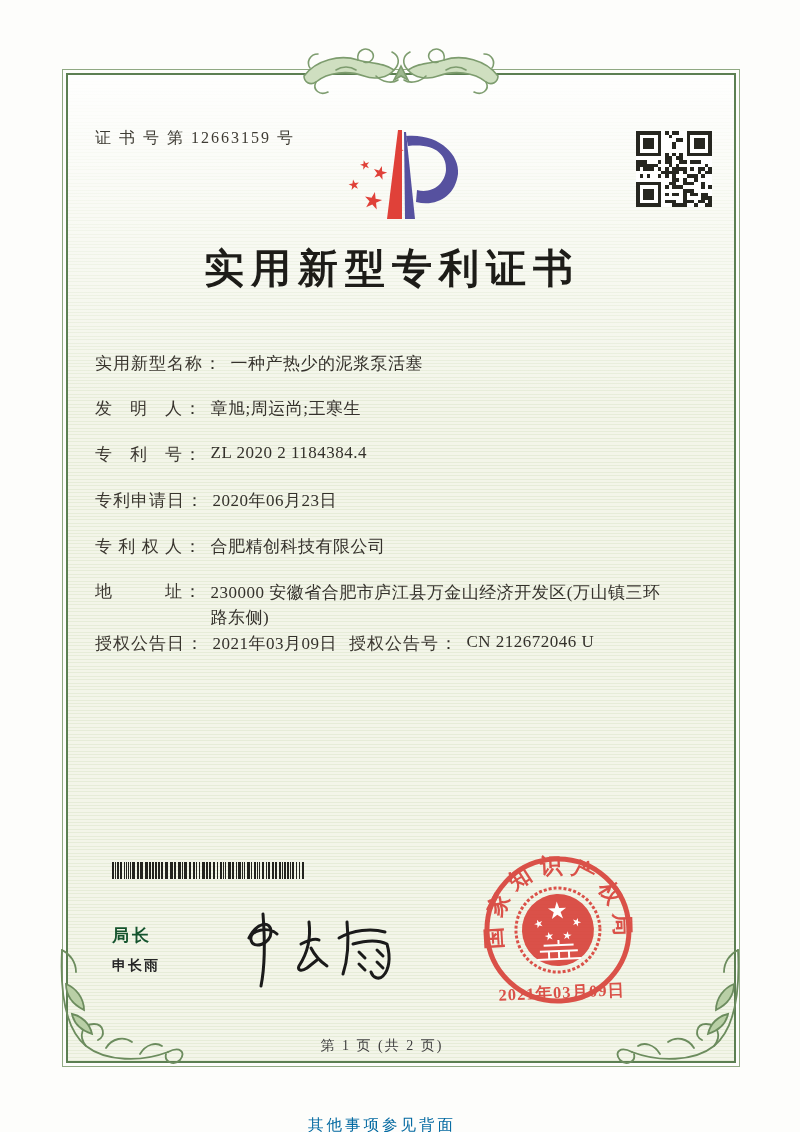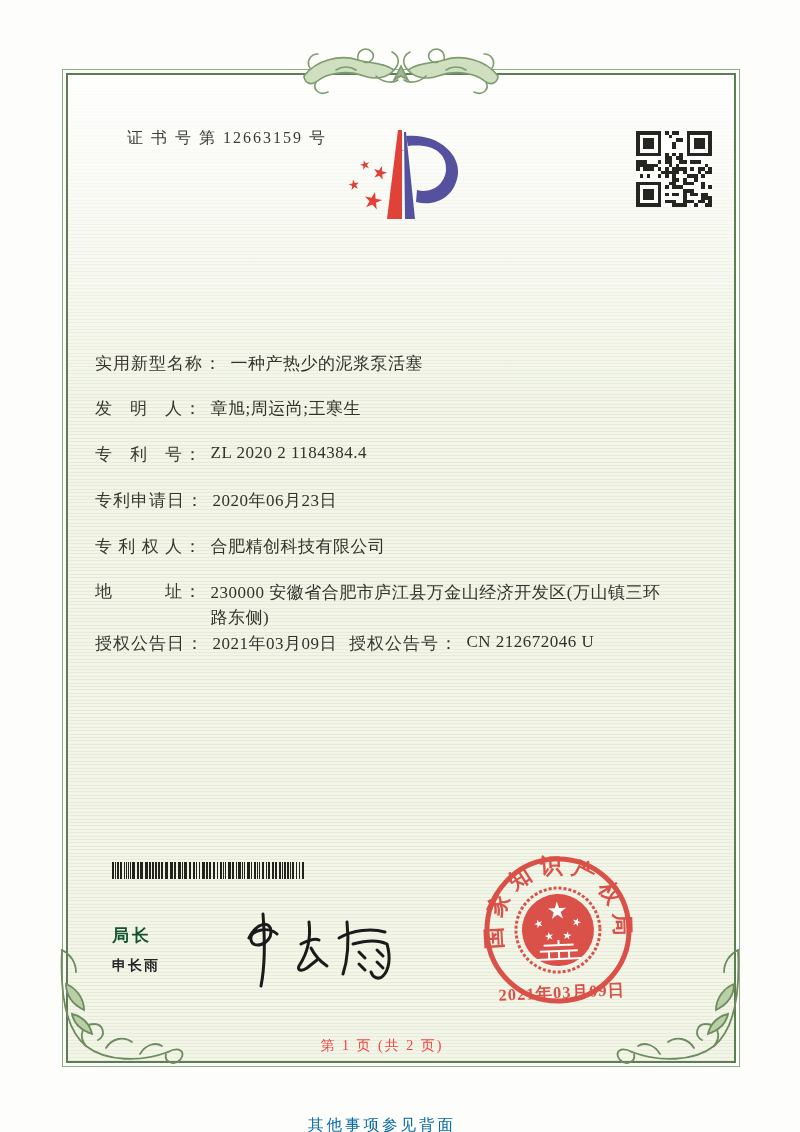--- a/index.html
+++ b/index.html
@@ -17,21 +17,21 @@
   }
   .frame-inner {
     width:100%; height:100%;
     border:2.5px solid #5c7f52;
     background:
       linear-gradient(180deg, rgba(255,255,255,.95) 0%, rgba(255,255,255,.45) 16%, rgba(255,255,255,0) 34%),
       repeating-linear-gradient(180deg, #f3f5e9 0px, #f3f5e9 2.4px, #e6ecd8 2.4px, #e6ecd8 3.4px);
   }
   
   .abs { position:absolute; }
-  .cert-no { left:95px; top:128px; font-size:16px; letter-spacing:2px; color:#3e3b33;margin-left:32px; }
+  .cert-no { left:95px; top:128px; font-size:16px; letter-spacing:2px; color:#3e3b33; }
   .title {
     left:62px; top:241px; width:660px; text-align:center;
     font-size:40px; font-weight:600; letter-spacing:7px; color:#1d1c18;
   }
   .field-row {
     position:absolute; left:95px; display:flex; align-items:flex-start;
     font-size:17px; color:#34312b; letter-spacing:.5px; white-space:nowrap;
   }
   .field-label {
     display:inline-block; min-width:88px; letter-spacing:1px;
@@ -43,21 +43,21 @@
   .label2 { margin-left:12px; letter-spacing:1px; color:#3a362f; }
   .legal {
     left:95px; top:668px; width:620px; color:#4b453b;
     font-size:16px; line-height:23.5px; text-align:justify;
   }
   .legal p { text-indent:2em; }
   .director-title { left:112px; top:924px; font-size:17px; font-weight:600;
     font-family:"Liberation Sans","DejaVu Sans",sans-serif; letter-spacing:3px; color:#14532d; }
   .director-name  { left:112px; top:957px; font-size:14px; font-weight:600;
     font-family:"Liberation Sans","DejaVu Sans",sans-serif; letter-spacing:2px; color:#262626; }
-  .page-no { left:62px; top:1037px; width:640px; text-align:center; font-size:14px; letter-spacing:2px; color:#ef4444; }
+  .page-no { left:62px; top:1037px; width:640px; text-align:center; font-size:14px; letter-spacing:2px; color:#404040; }
   .back-note { left:62px; top:1083px; width:640px; text-align:center; font-size:15.5px; letter-spacing:3px; color:#0369a1;margin-top:32px; }
   .seal-wrap { left:473px; top:845px; width:172px; height:172px; transform:rotate(-2.5deg); opacity:.93; }
   svg { display:block; }
 </style>
 </head>
 <body>
 
 <div class="page">
 
   <div class="frame">
@@ -328,20 +328,21 @@
         <rect x="0" y="20" width="1" height="1"></rect>
         <rect x="1" y="20" width="1" height="1"></rect>
         <rect x="2" y="20" width="1" height="1"></rect>
         <rect x="3" y="20" width="1" height="1"></rect>
         <rect x="4" y="20" width="1" height="1"></rect>
         <rect x="5" y="20" width="1" height="1"></rect>
         <rect x="6" y="20" width="1" height="1"></rect>
       </g>
   </svg>
 
+  <div class="abs title">实用新型专利证书</div>
 
   <div class="field-row" style="top:352px;">
     <span class="field-label">实用新型名称</span>
       <span class="colon">：</span>
     <span class="field-value">一种产热少的泥浆泵活塞</span>
   </div>
   <div class="field-row" style="top:397px;">
     <span class="field-label">发明人</span>
       <span class="colon">：</span>
     <span class="field-value">章旭;周运尚;王寒生</span>

